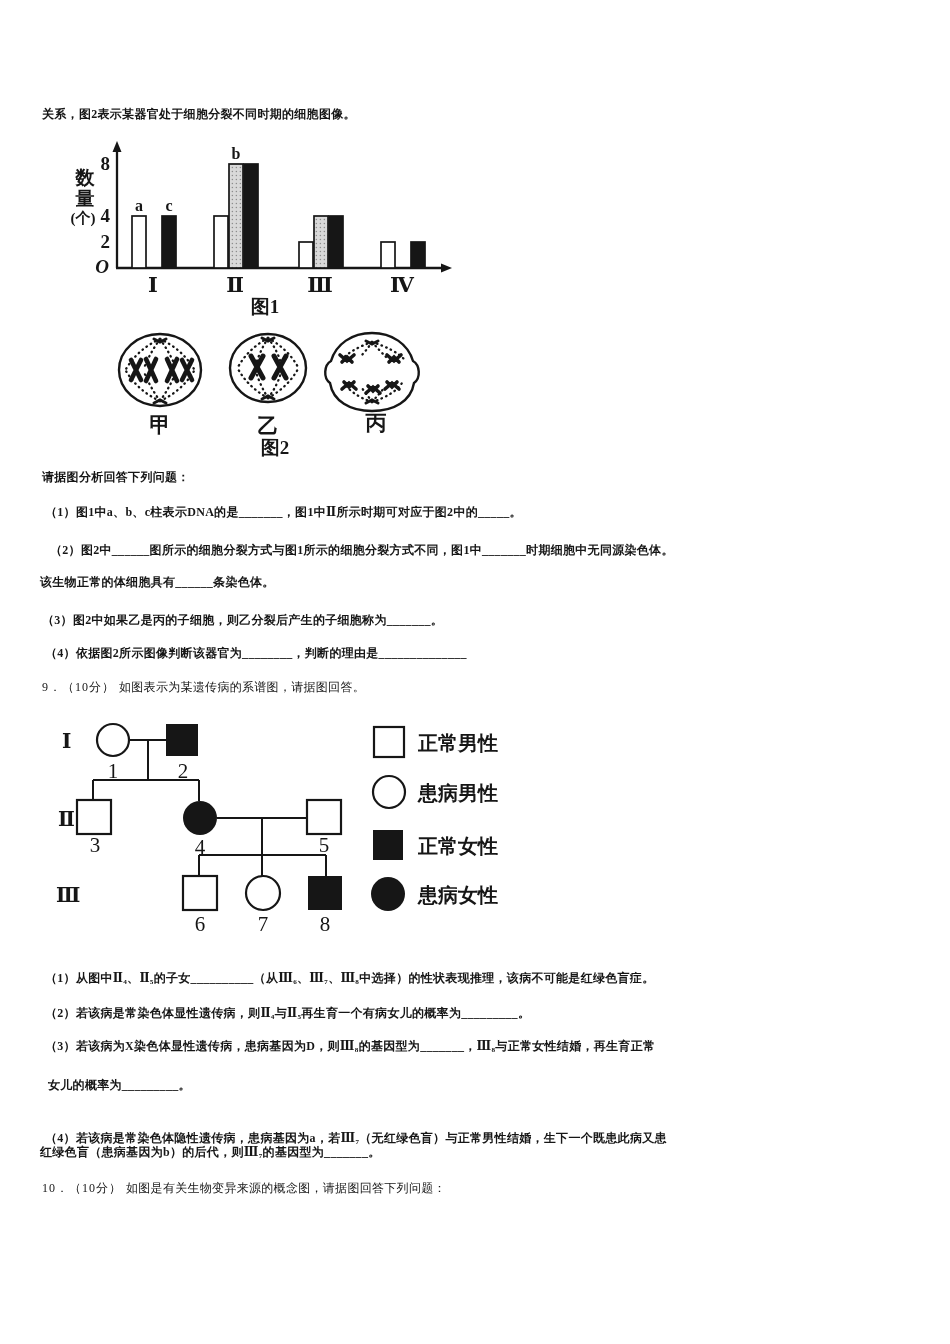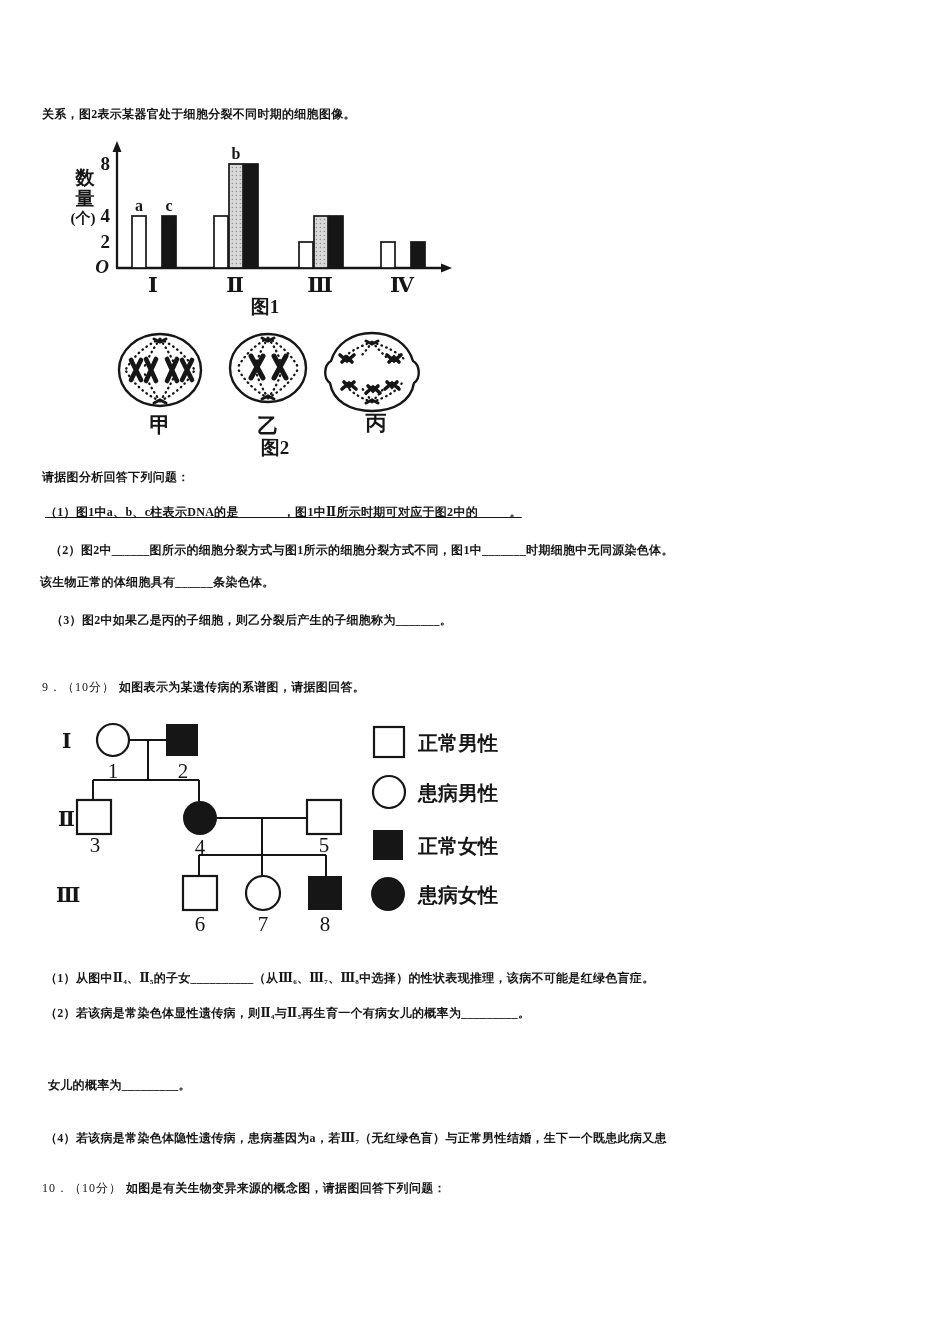--- a/index.html
+++ b/index.html
@@ -14,21 +14,21 @@
   }
   .text-line{
     position:absolute;
     white-space:nowrap;
     font-size:12px;
     font-weight:bold;
     letter-spacing:0.3px;
     line-height:22px;
   }
   .qprefix{font-weight:normal;letter-spacing:1px;font-family:Liberation Serif, serif;}
-  .qhead{font-weight:bold;padding-left:4px;}
+  .qhead{font-weight:normal;padding-left:4px;}
   svg{position:absolute;font-family:"Liberation Serif","DejaVu Serif",serif;}
   svg text{fill:#161616;}
 </style>
 </head>
 <body>
 
 <div class="page">
 
   <div class="text-line" style="left:42px;top:103px;">关系，图2表示某器官处于细胞分裂不同时期的细胞图像。</div>
 
@@ -142,24 +142,25 @@
         <path transform="translate(269,62)" d="M-7,4 L0,-2 L7,4 M-5,-3 L0,2 L5,-3"></path>
         <path transform="translate(293,66)" d="M-7,4 L0,-2 L7,4 M-5,-3 L0,2 L5,-3"></path>
         <path transform="translate(312,62)" d="M-7,4 L0,-2 L7,4 M-5,-3 L0,2 L5,-3"></path>
       </g>
       <text x="296" y="107" text-anchor="middle" font-size="21" font-weight="bold">丙</text>
     </g>
     <text x="195" y="131" text-anchor="middle" font-size="19" font-weight="bold">图2</text>
   </svg>
 
   <div class="text-line" style="left:42px;top:466px;">请据图分析回答下列问题：</div>
-  <div class="text-line" style="left:45px;top:501px;text-decoration:underline;">（1）图1中a、b、c柱表示DNA的是_______，图1中Ⅱ所示时期可对应于图2中的_____。</div>
+  <div class="text-line" style="left:45px;top:501px;">（1）图1中a、b、c柱表示DNA的是_______，图1中Ⅱ所示时期可对应于图2中的_____。</div>
   <div class="text-line" style="left:50px;top:539px;">（2）图2中______图所示的细胞分裂方式与图1所示的细胞分裂方式不同，图1中_______时期细胞中无同源染色体。</div>
   <div class="text-line" style="left:40px;top:571px;">该生物正常的体细胞具有______条染色体。</div>
-  <div class="text-line" style="left:51px;top:609px;">（3）图2中如果乙是丙的子细胞，则乙分裂后产生的子细胞称为_______。</div>
+  <div class="text-line" style="left:42px;top:609px;">（3）图2中如果乙是丙的子细胞，则乙分裂后产生的子细胞称为_______。</div>
+  <div class="text-line" style="left:45px;top:642px;">（4）依据图2所示图像判断该器官为________，判断的理由是______________</div>
 
   <div class="text-line" style="left:42px;top:676px;"><span class="qprefix">9．（10分）</span><span class="qhead">如图表示为某遗传病的系谱图，请据图回答。</span></div>
 
   <svg style="left:50px;top:710px;" width="520" height="235" viewBox="0 0 520 235">
 
     <text x="12" y="38" font-size="20" font-weight="bold">Ⅰ</text>
     <text x="8" y="116" font-size="20" font-weight="bold">Ⅱ</text>
     <text x="6" y="192" font-size="20" font-weight="bold">Ⅲ</text>
 
     <g stroke="#161616" stroke-width="2" fill="none">
@@ -202,18 +203,20 @@
       <text x="368" y="90" font-size="20" font-weight="bold">患病男性</text>
       <rect x="323" y="120" width="30" height="30" fill="#161616"></rect>
       <text x="368" y="143" font-size="20" font-weight="bold">正常女性</text>
       <circle cx="338" cy="184" r="17" fill="#161616"></circle>
       <text x="368" y="192" font-size="20" font-weight="bold">患病女性</text>
     </g>
   </svg>
 
   <div class="text-line" style="left:45px;top:967px;">（1）从图中Ⅱ₄、Ⅱ₅的子女__________（从Ⅲ₆、Ⅲ₇、Ⅲ₈中选择）的性状表现推理，该病不可能是红绿色盲症。</div>
   <div class="text-line" style="left:45px;top:1002px;">（2）若该病是常染色体显性遗传病，则Ⅱ₄与Ⅱ₅再生育一个有病女儿的概率为_________。</div>
+  <div class="text-line" style="left:45px;top:1035px;">（3）若该病为X染色体显性遗传病，患病基因为D，则Ⅲ₈的基因型为_______，Ⅲ₈与正常女性结婚，再生育正常</div>
   <div class="text-line" style="left:48px;top:1074px;">女儿的概率为_________。</div>
   <div class="text-line" style="left:45px;top:1107px;margin-top:20px;">（4）若该病是常染色体隐性遗传病，患病基因为a，若Ⅲ₇（无红绿色盲）与正常男性结婚，生下一个既患此病又患</div>
+  <div class="text-line" style="left:40px;top:1141px;">红绿色盲（患病基因为b）的后代，则Ⅲ₇的基因型为_______。</div>
 
   <div class="text-line" style="left:42px;top:1177px;"><span class="qprefix">10．（10分）</span><span class="qhead">如图是有关生物变异来源的概念图，请据图回答下列问题：</span></div>
 
 </div>
 
 </body></html>

